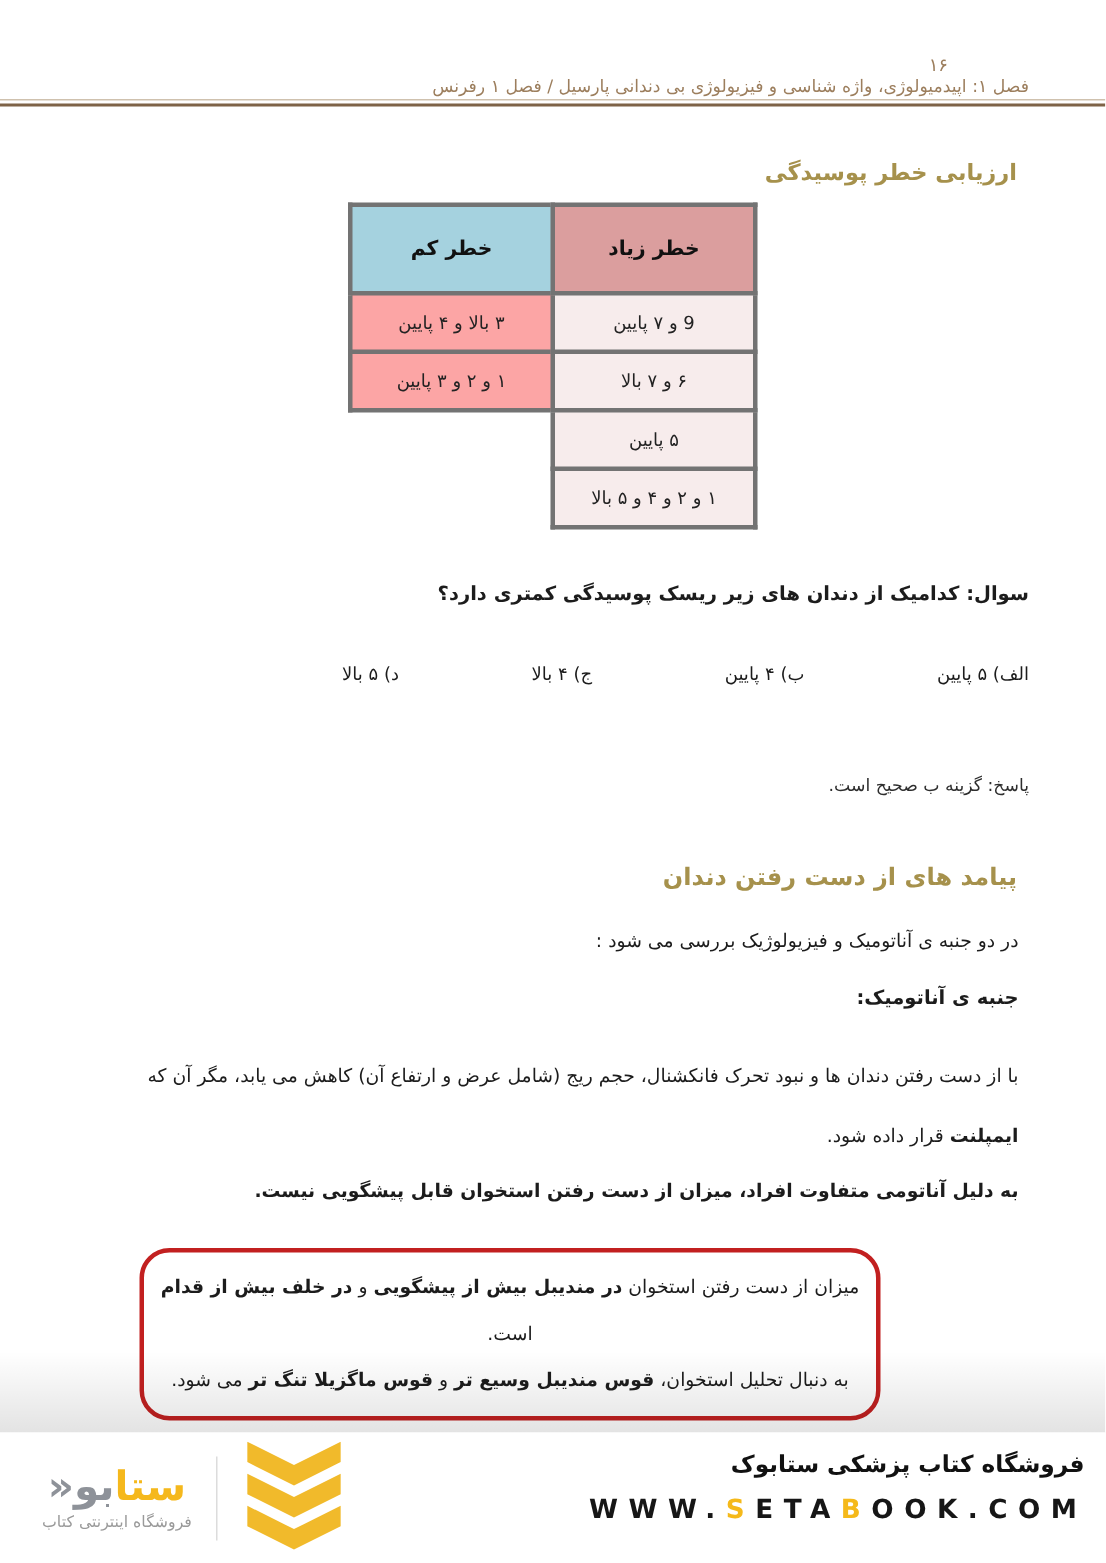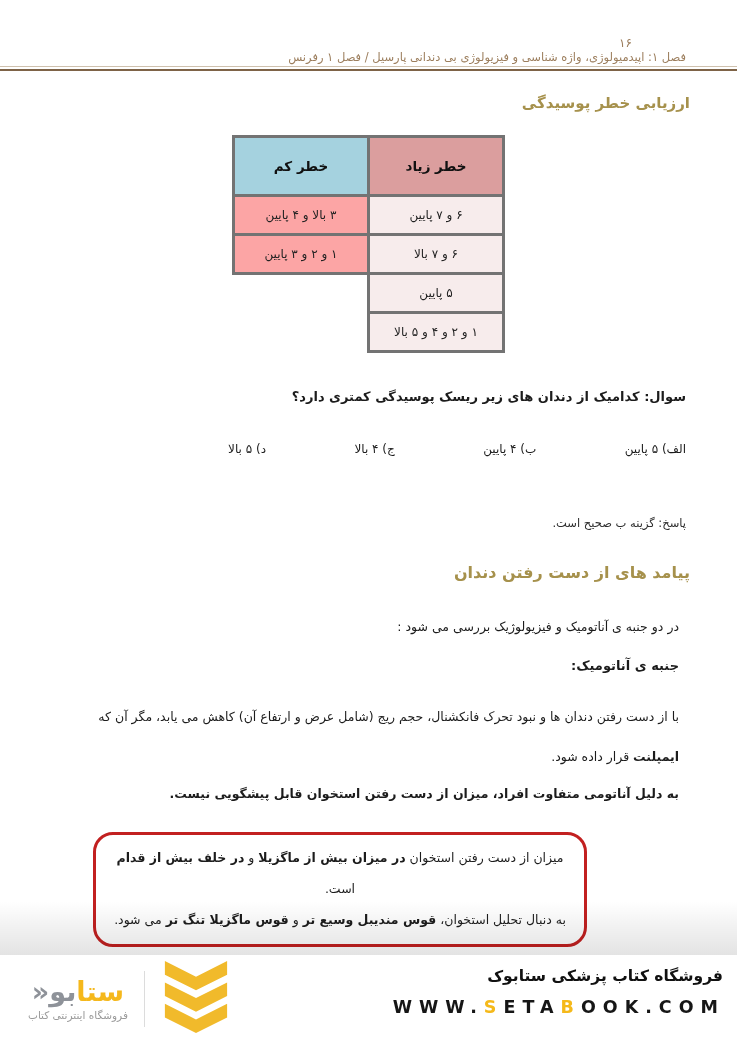--- a/index.html
+++ b/index.html
@@ -6,21 +6,21 @@
   .page{
     position:relative;width:737px;height:1042px;overflow:hidden;background:#ffffff;
     font-family:"DejaVu Sans",sans-serif;color:#1c1c1c;
   }
   
   .page-number{position:absolute;top:36px;right:105px;font-size:12px;color:#9c7e5d;direction:rtl;}
   .header-title{position:absolute;top:50px;right:51px;font-size:11.5px;color:#9c7e5d;direction:rtl;white-space:nowrap;}
   .header-rule{position:absolute;top:66px;left:0;right:0;height:2px;
     border-top:1px solid #cfc1ae;border-bottom:2px solid #7e6347;}
   
-  .gold-heading{position:absolute;right:47px;margin:0;color:#a6914c;font-weight:bold;direction:rtl;white-space:nowrap;}
+  .gold-heading{position:absolute;right:47px;margin:12px;color:#a6914c;font-weight:bold;direction:rtl;white-space:nowrap;}
   .h1{top:94px;font-size:15px;}
   .h2{top:563px;font-size:16px;}
   
   .risk-table{position:absolute;top:135px;left:232px;width:273px;border-collapse:collapse;direction:rtl;table-layout:fixed;}
   .risk-table th,.risk-table td{border:3px solid #737373;text-align:center;vertical-align:middle;padding:0 4px;}
   .risk-table th{height:56px;font-size:13.5px;font-weight:bold;color:#111;}
   .risk-table td{height:36px;font-size:12px;color:#222;}
   .th-high{background:#db9e9e;}
   .th-low{background:#a5d2df;}
   .td-high{background:#f7ecec;}
@@ -66,21 +66,21 @@
 
   <h1 class="gold-heading h1">ارزیابی خطر پوسیدگی</h1>
 
   <table class="risk-table" dir="rtl">
     <tbody>
         <tr>
       <th class="th-high">خطر زیاد</th>
       <th class="th-low">خطر کم</th>
     </tr>
     <tr>
-      <td class="td-high">۶ و ۷ پایین</td>
+      <td class="td-high">9 و ۷ پایین</td>
       <td class="td-low">۳ بالا و ۴ پایین</td>
     </tr>
     <tr>
       <td class="td-high">۶ و ۷ بالا</td>
       <td class="td-low">۱ و ۲ و ۳ پایین</td>
     </tr>
     <tr>
       <td class="td-high">۵ پایین</td>
       <td class="ghost"></td>
     </tr>
@@ -103,21 +103,21 @@
   <h2 class="gold-heading h2">پیامد های از دست رفتن دندان</h2>
 
   <p class="para intro">در دو جنبه ی آناتومیک و فیزیولوژیک بررسی می شود :</p>
   <p class="para subhead">جنبه ی آناتومیک:</p>
 
   <p class="para ridge"><span>با از دست رفتن دندان ها و نبود تحرک فانکشنال، حجم ریج (شامل عرض و ارتفاع آن) کاهش می یابد، مگر آن که</span><br><b>ایمپلنت</b><span> قرار داده شود.</span></p>
 
   <p class="para anatomy">به دلیل آناتومی متفاوت افراد، میزان از دست رفتن استخوان قابل پیشگویی نیست.</p>
 
   <div class="highlight-box">
-    <div><span>میزان از دست رفتن استخوان </span><b>در میزان بیش از ماگزیلا</b><span> و </span><b>در خلف بیش از قدام</b><span> است.</span></div>
+    <div><span>میزان از دست رفتن استخوان </span><b>در مندیبل بیش از پیشگویی</b><span> و </span><b>در خلف بیش از قدام</b><span> است.</span></div>
     <div><span>به دنبال تحلیل استخوان، </span><b>قوس مندیبل وسیع تر</b><span> و </span><b>قوس ماگزیلا تنگ تر</b><span> می شود.</span></div>
   </div>
 
   <div class="pre-footer-shade"></div>
 
   <div class="footer">
     <div class="store-name">فروشگاه کتاب پزشکی ستابوک</div>
     <div class="site-url"><span>WWW.</span><span class="gold">S</span><span>ETA</span><span class="gold">B</span><span>OOK.COM</span></div>
 
     <div class="logo">

